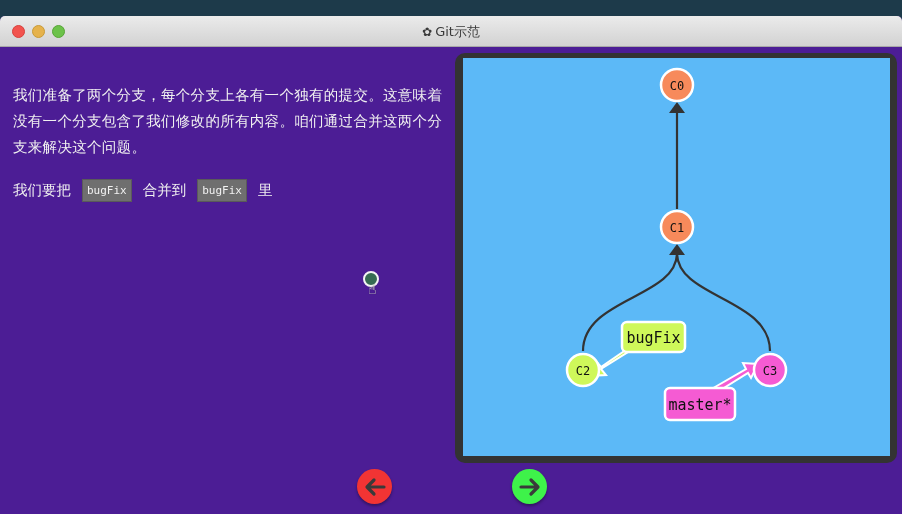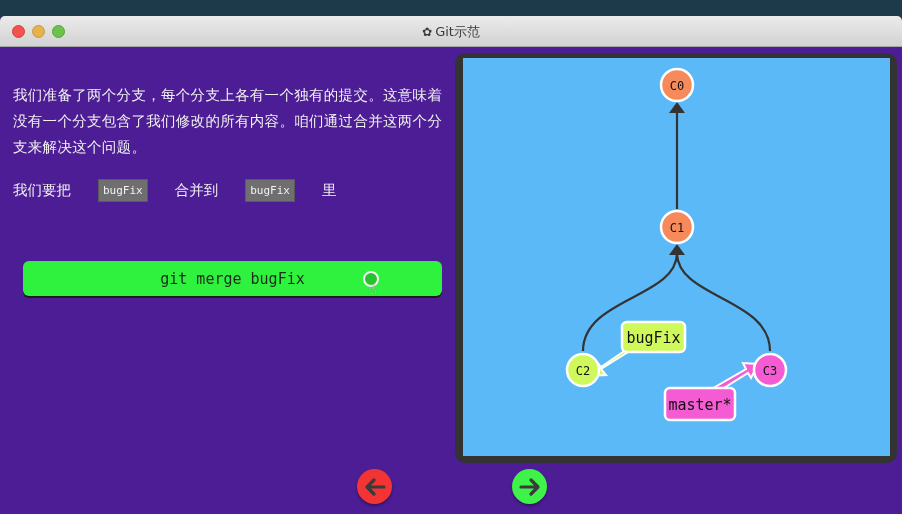--- a/index.html
+++ b/index.html
@@ -34,21 +34,21 @@
       position: absolute; left: 0; top: 31px; width: 455px; height: 479px;
     }
     .desc {
       position: absolute; left: 13px; top: 35px; width: 435px;
       color: #f0f0f0; font-size: 14.5px; line-height: 26px;
       letter-spacing: 0.3px;
     }
     .instr {
       position: absolute; left: 13px; top: 130px;
       color: #f0f0f0; font-size: 14.5px; line-height: 26px;
-      display: flex; align-items: center; gap: 16px;
+      display: flex; align-items: center; gap: 0;
     }
     .chip {
       display: inline-block; background: #6f6f6f; color: #f2f2f2;
       font-family: "DejaVu Sans Mono", monospace; font-size: 11px;
       padding: 3px 4px; margin: 0 11px; line-height: 15px;
       border: 1px solid #5a5a5a;
     }
     .cmd-btn {
       position: absolute; left: 23px; top: 214px; width: 419px; height: 35px;
       background: #2ff23e; border-radius: 6px;
@@ -96,21 +96,20 @@
 
   <div class="left-pane">
     <div class="desc">我们准备了两个分支，每个分支上各有一个独有的提交。这意味着没有一个分支包含了我们修改的所有内容。咱们通过合并这两个分支来解决这个问题。</div>
     <div class="instr">
       <span>我们要把</span>
       <span class="chip">bugFix</span>
       <span>合并到</span>
       <span class="chip">bugFix</span>
       <span>里</span>
     </div>
-    <div class="cmd-btn">git merge bugFix</div>
     <div class="cursor"></div>
     <div class="hand">☝</div>
   </div>
 
   <div class="viz-frame"></div>
   <div class="viz">
     <svg width="427" height="398" viewBox="0 0 427 398">
 
       <g stroke="#333" stroke-width="2.2" fill="none">
         <line x1="214" y1="151" x2="214" y2="50"></line>

